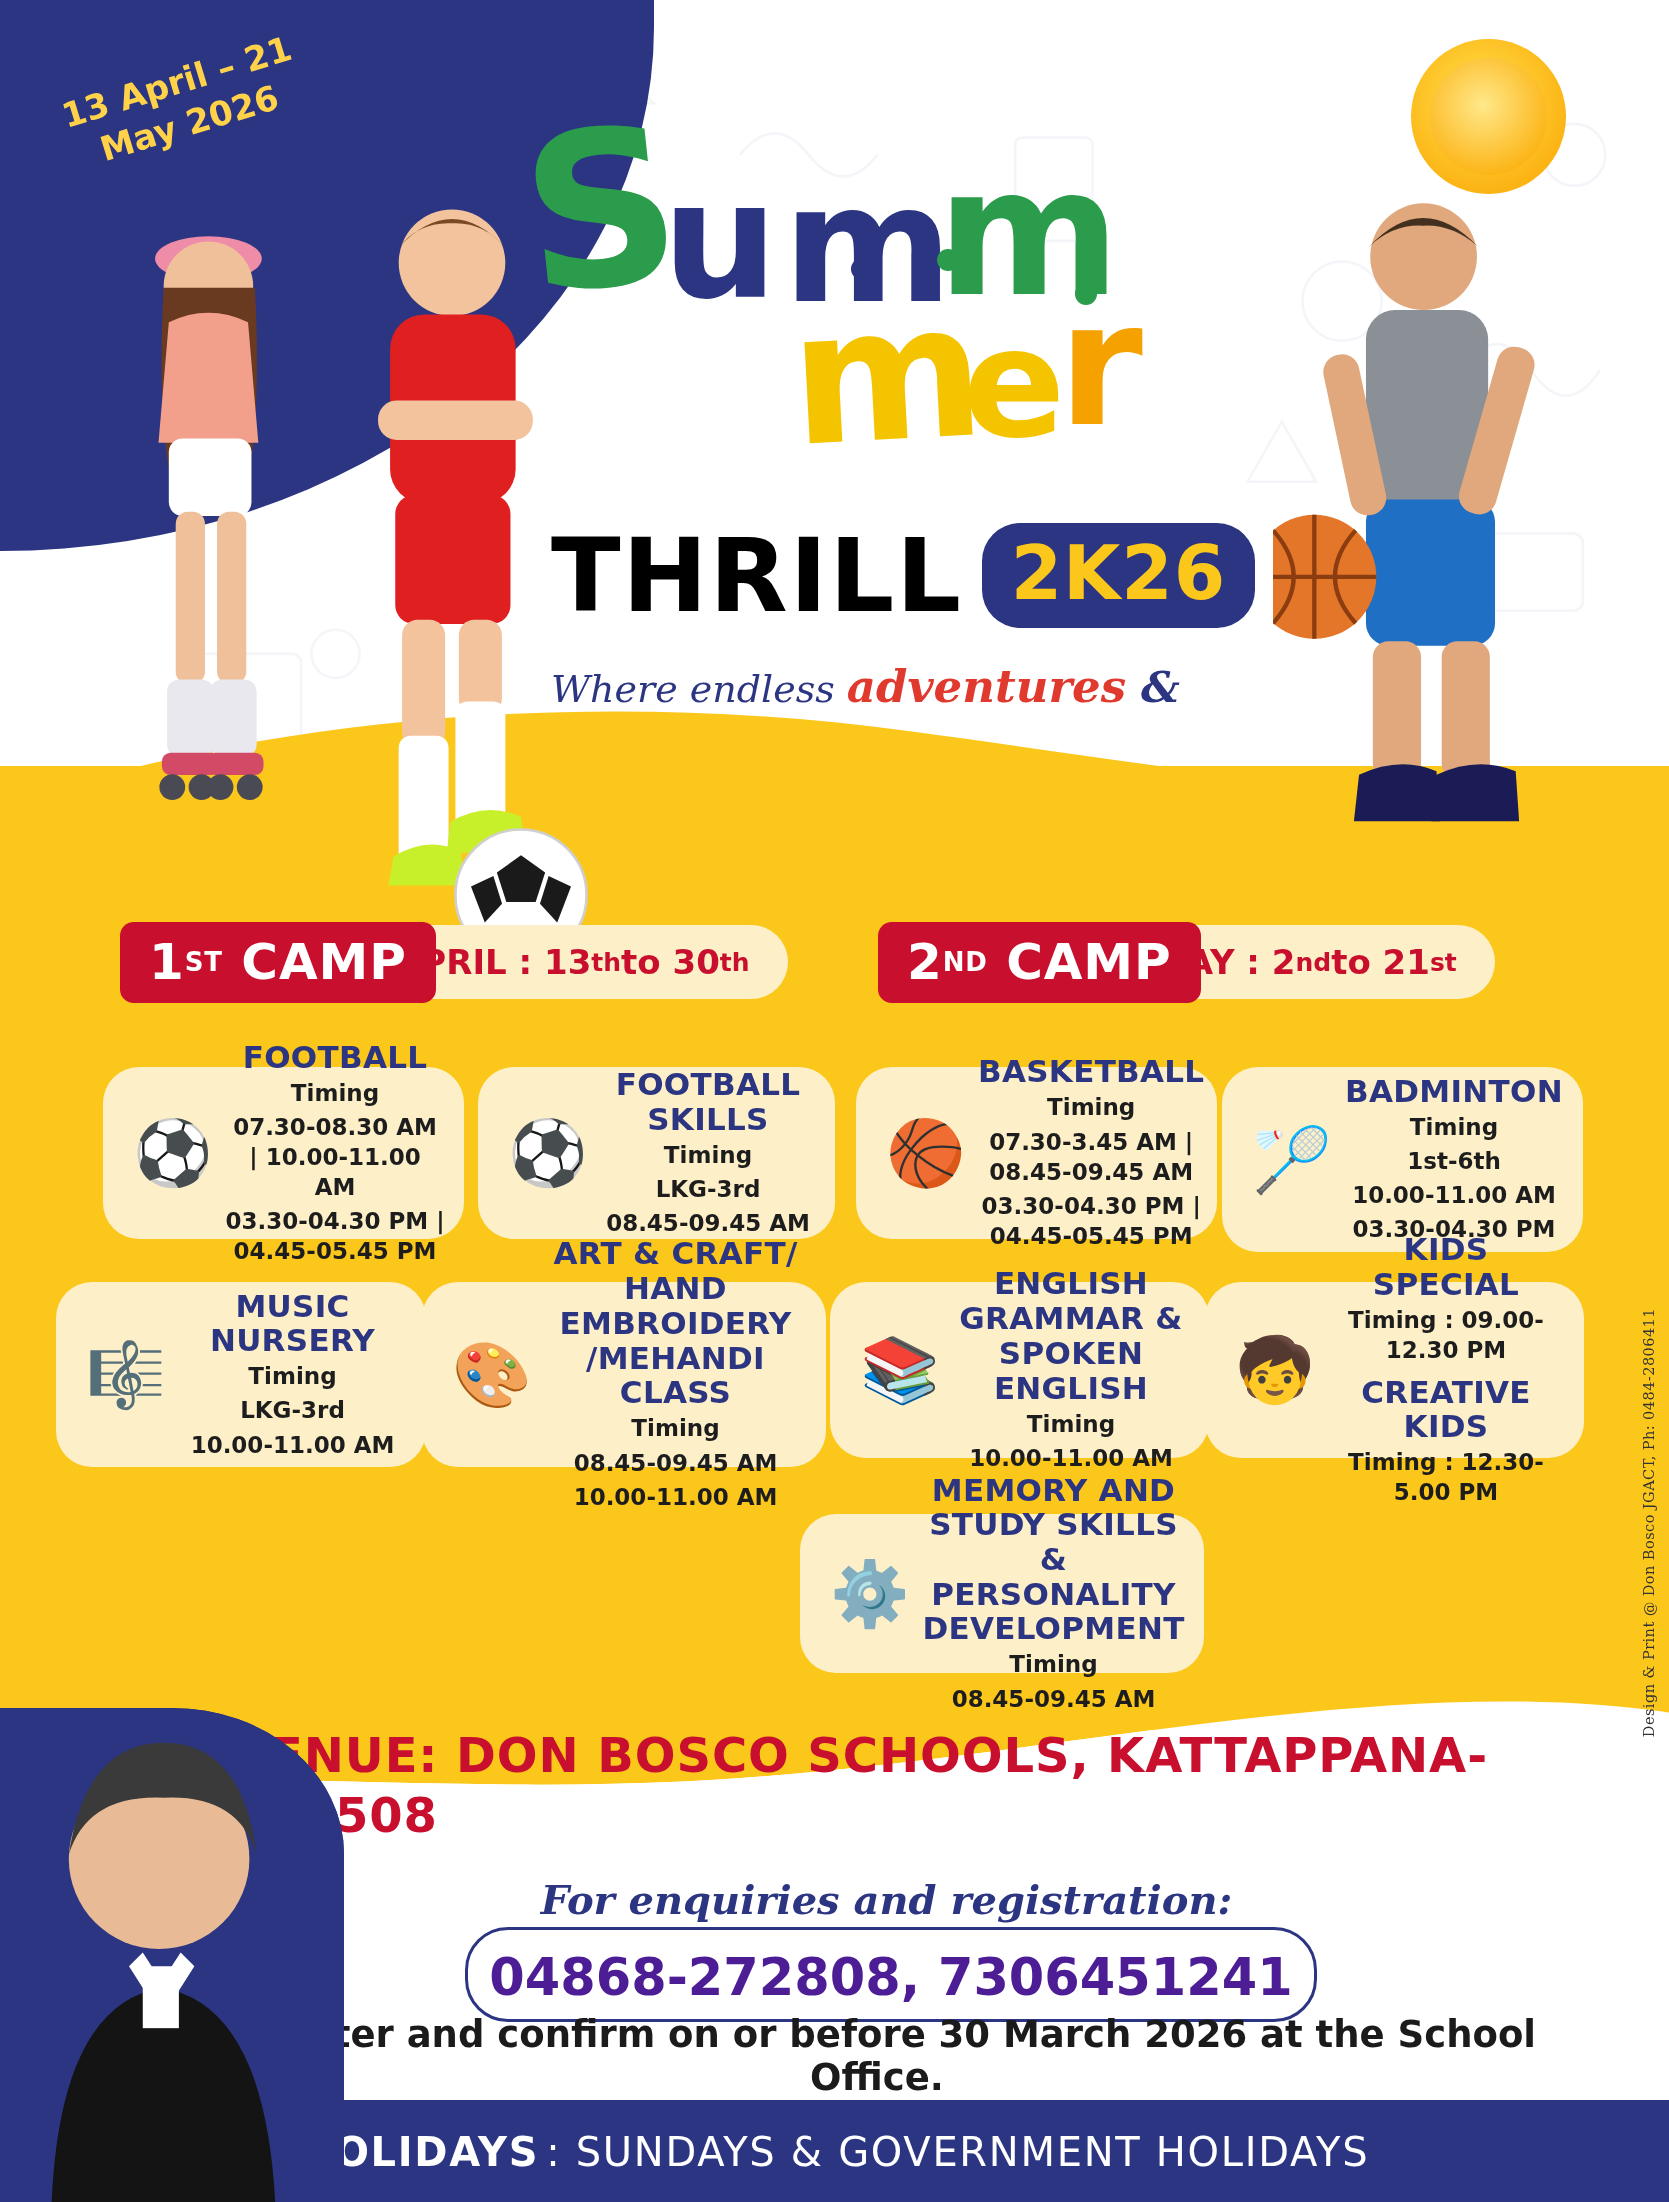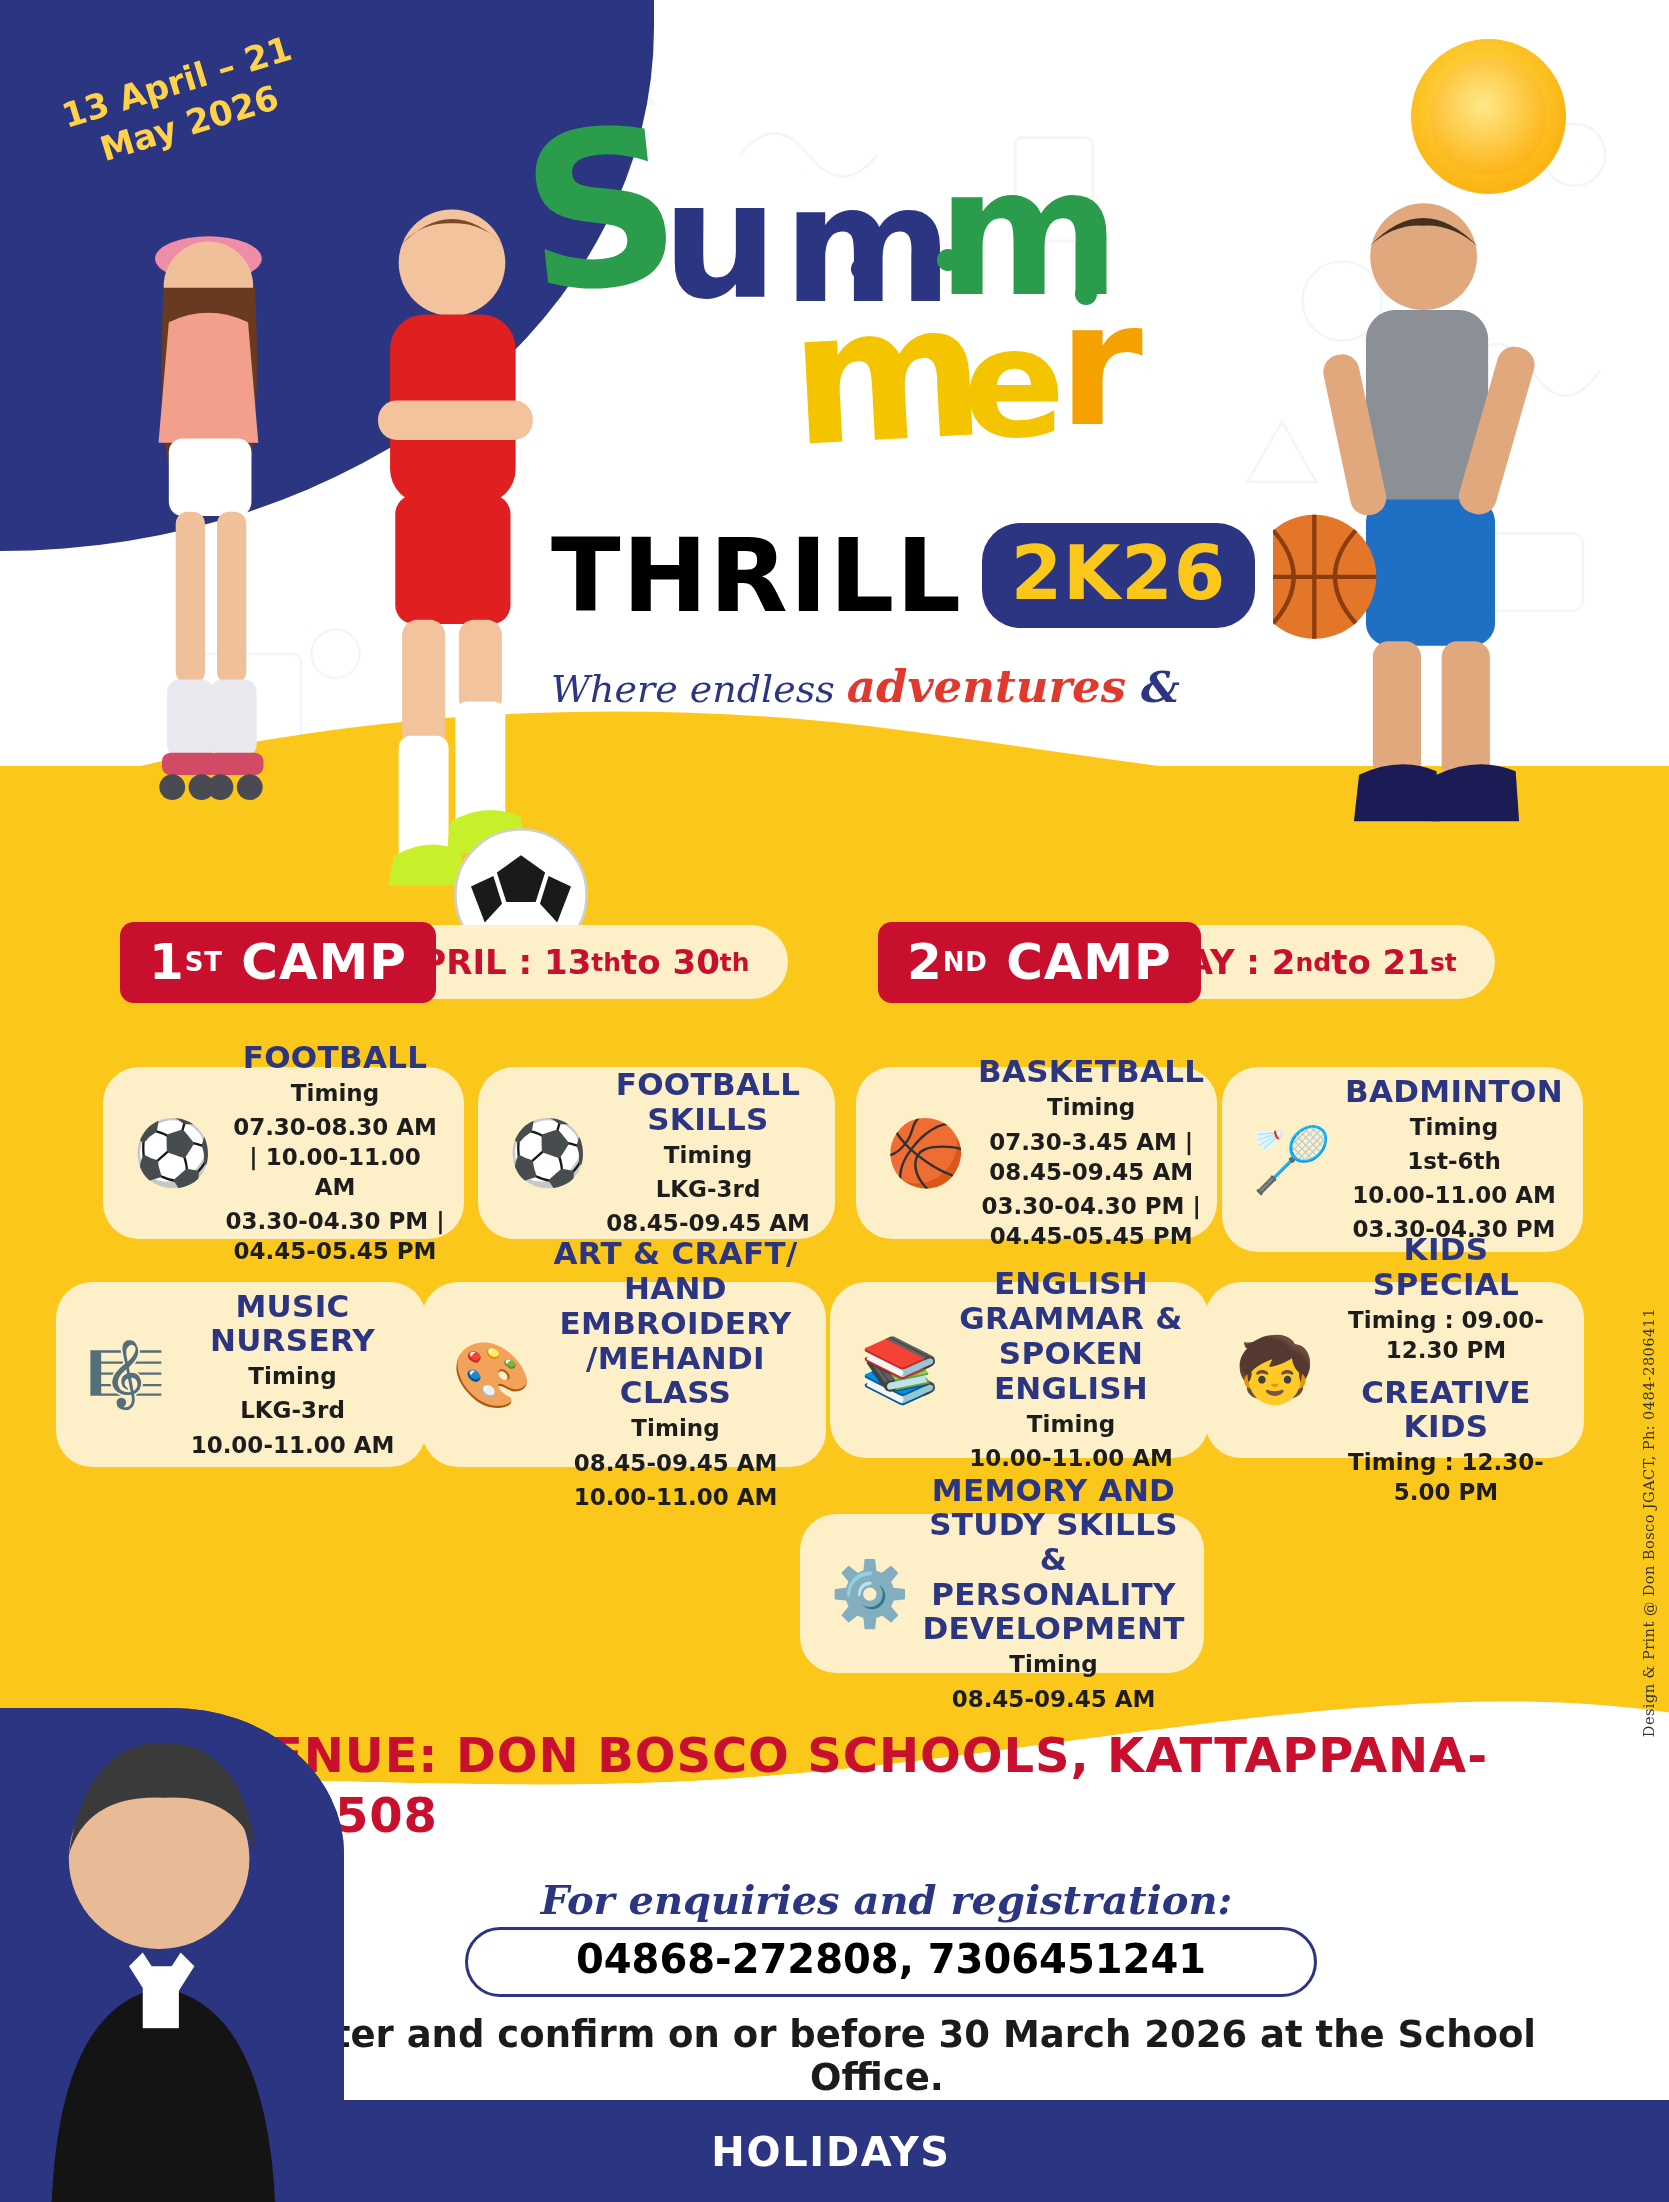--- a/index.html
+++ b/index.html
@@ -150,22 +150,22 @@
   }
   .venue .label{ color:#c8102e; }
   .enquiry{
     position:absolute; left:284px; top:1876px; width:1205px; text-align:center; z-index:6;
     font-family:"DejaVu Serif", serif; font-style:italic; font-weight:bold;
     color:#2b3582; font-size:40px;
   }
   .phone{
     position:absolute; left:465px; top:1927px; width:852px; z-index:6;
     border:3.4px solid #2b3582; border-radius:43px; text-align:center;
-    font-family:"DejaVu Sans", sans-serif; font-weight:bold; color:#000000;
-    font-size:40px; padding:6px 0 12px;
+    font-family:"DejaVu Sans", sans-serif; font-weight:bold; color:#4c1d95;
+    font-size:51px; padding:18px 0 12px;
   }
   .register-line{
     position:absolute; left:206px; top:2013px; width:1342px; text-align:center; z-index:6;
     font-family:"DejaVu Sans", sans-serif; font-weight:bold; color:#1b1b1b;
     font-size:37px;
   }
   .footer-bar{
     position:absolute; left:0; bottom:0; width:100%; height:103px;
     background:#2b3582; z-index:6; display:flex; align-items:center; justify-content:center;
     color:#fff; font-family:"DejaVu Sans", sans-serif; font-size:40px; letter-spacing:1.7px;
@@ -444,14 +444,15 @@
   <span class="label">VENUE:</span>
   <span>DON BOSCO SCHOOLS, KATTAPPANA-685508</span>
 </div>
 
 <div class="enquiry">For enquiries and registration:</div>
 <div class="phone">04868-272808, 7306451241</div>
 <div class="register-line">Register and confirm on or before 30 March 2026 at the School Office.</div>
 
 <div class="footer-bar">
   <b>HOLIDAYS</b>
+  <span>: SUNDAYS &amp; GOVERNMENT HOLIDAYS</span>
 </div>
 
 
 </body></html>

